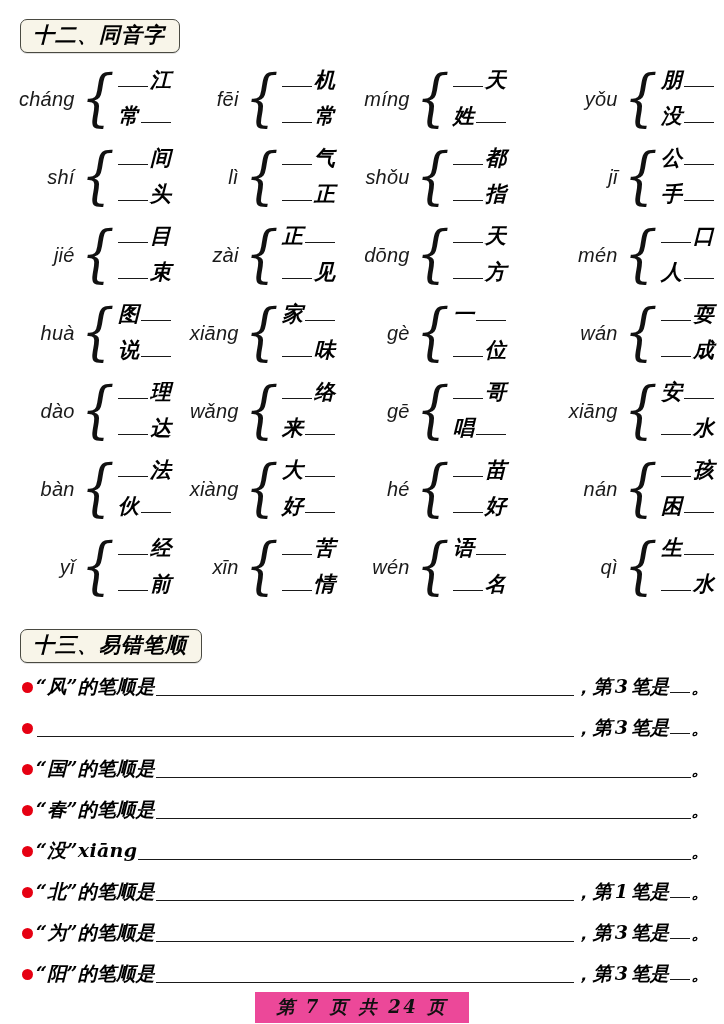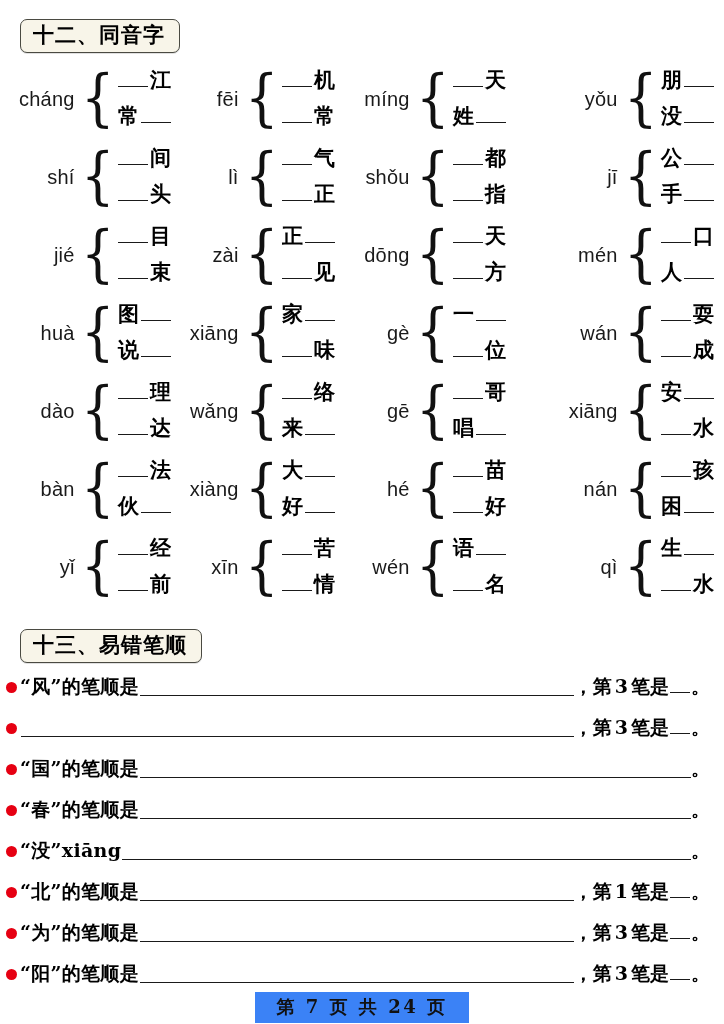--- a/index.html
+++ b/index.html
@@ -4,21 +4,21 @@
 <style>
   html,body{margin:0;padding:0;}
   body{
     width:724px;height:1024px;
     background:#ffffff;
     font-family:"Liberation Sans","DejaVu Sans",sans-serif;
     color:#111;
     position:relative;
     overflow:hidden;
   }
-  .page{position:relative;width:724px;height:884px;}
+  .page{position:relative;width:724px;height:884px;font-style:italic;}
 
   
   .sec-head{
     display:inline-block;
     background:#f8f5e9;
     border:1.6px solid #4a4a42;
     border-radius:7px;
     padding:2px 14px 4px 12px;
     font-family:"DejaVu Serif","Liberation Serif",serif;
     font-weight:bold;
@@ -92,21 +92,21 @@
   }
   .blank.pre{margin-right:2px;}
   .blank.post{margin-left:2px;}
 
   
   .stroke-list{position:absolute;left:0;top:666px;width:724px;}
   .stroke-row{
     height:41px;
     display:flex;
     align-items:center;
-    padding-left:6px;
+    padding-left:22px;
     box-sizing:border-box;
   }
   .dot{
     width:11px;height:11px;border-radius:50%;
     background:#e60012;
     flex:0 0 auto;
     margin-right:3px;
     position:relative;top:1px;
   }
   .q-text{
@@ -140,21 +140,21 @@
   }
   .period{font-family:"DejaVu Serif","Liberation Serif",serif;}
   .row-pad-right{padding-right:14px;}
 
   
   .footer{
     position:absolute;left:0;top:992px;width:724px;
     display:flex;justify-content:center;
   }
   .footer-inner{
-    background:#3b82f6;
+    background:#ec4899;
     padding:3px 22px 4px 22px;
     font-family:"DejaVu Serif","Liberation Serif",serif;
     font-weight:bold;
     font-size:18px;
     letter-spacing:2.5px;
     color:#111;
   }
 </style>
 </head>
 <body>

